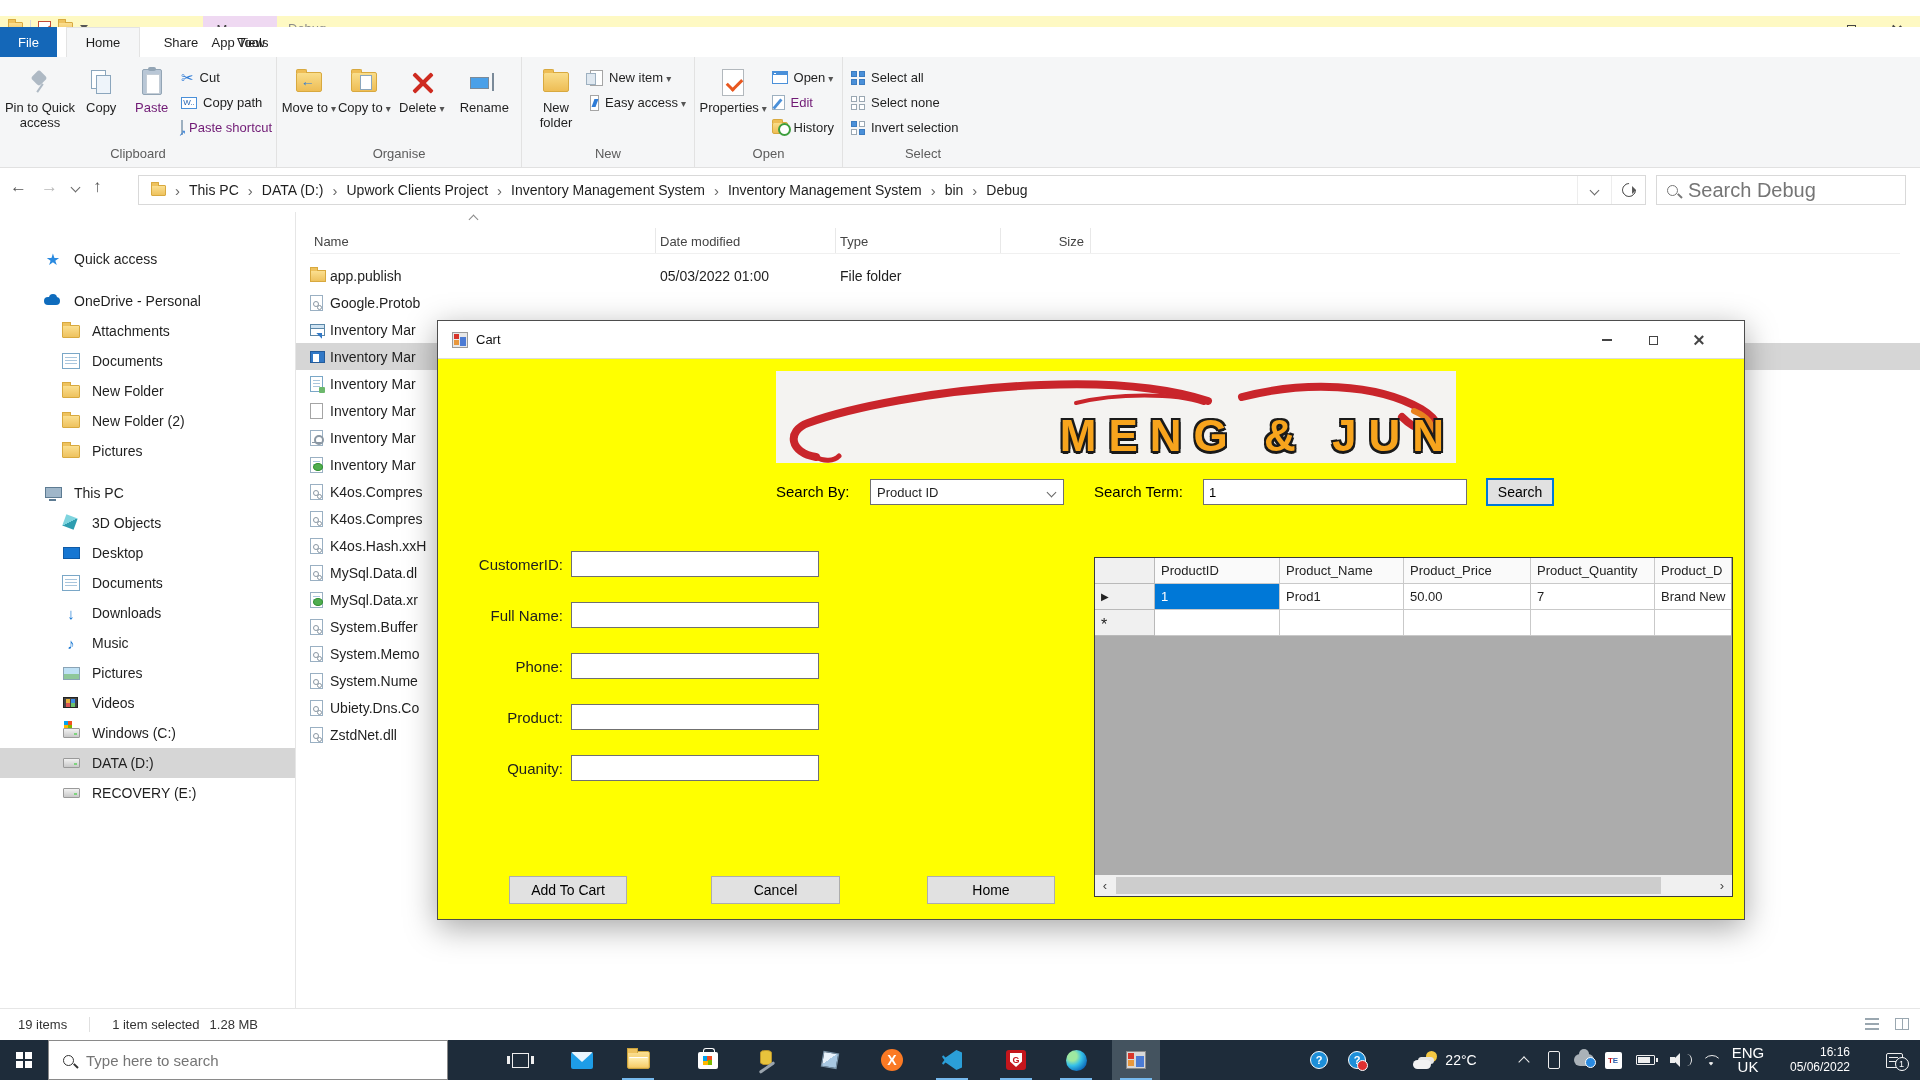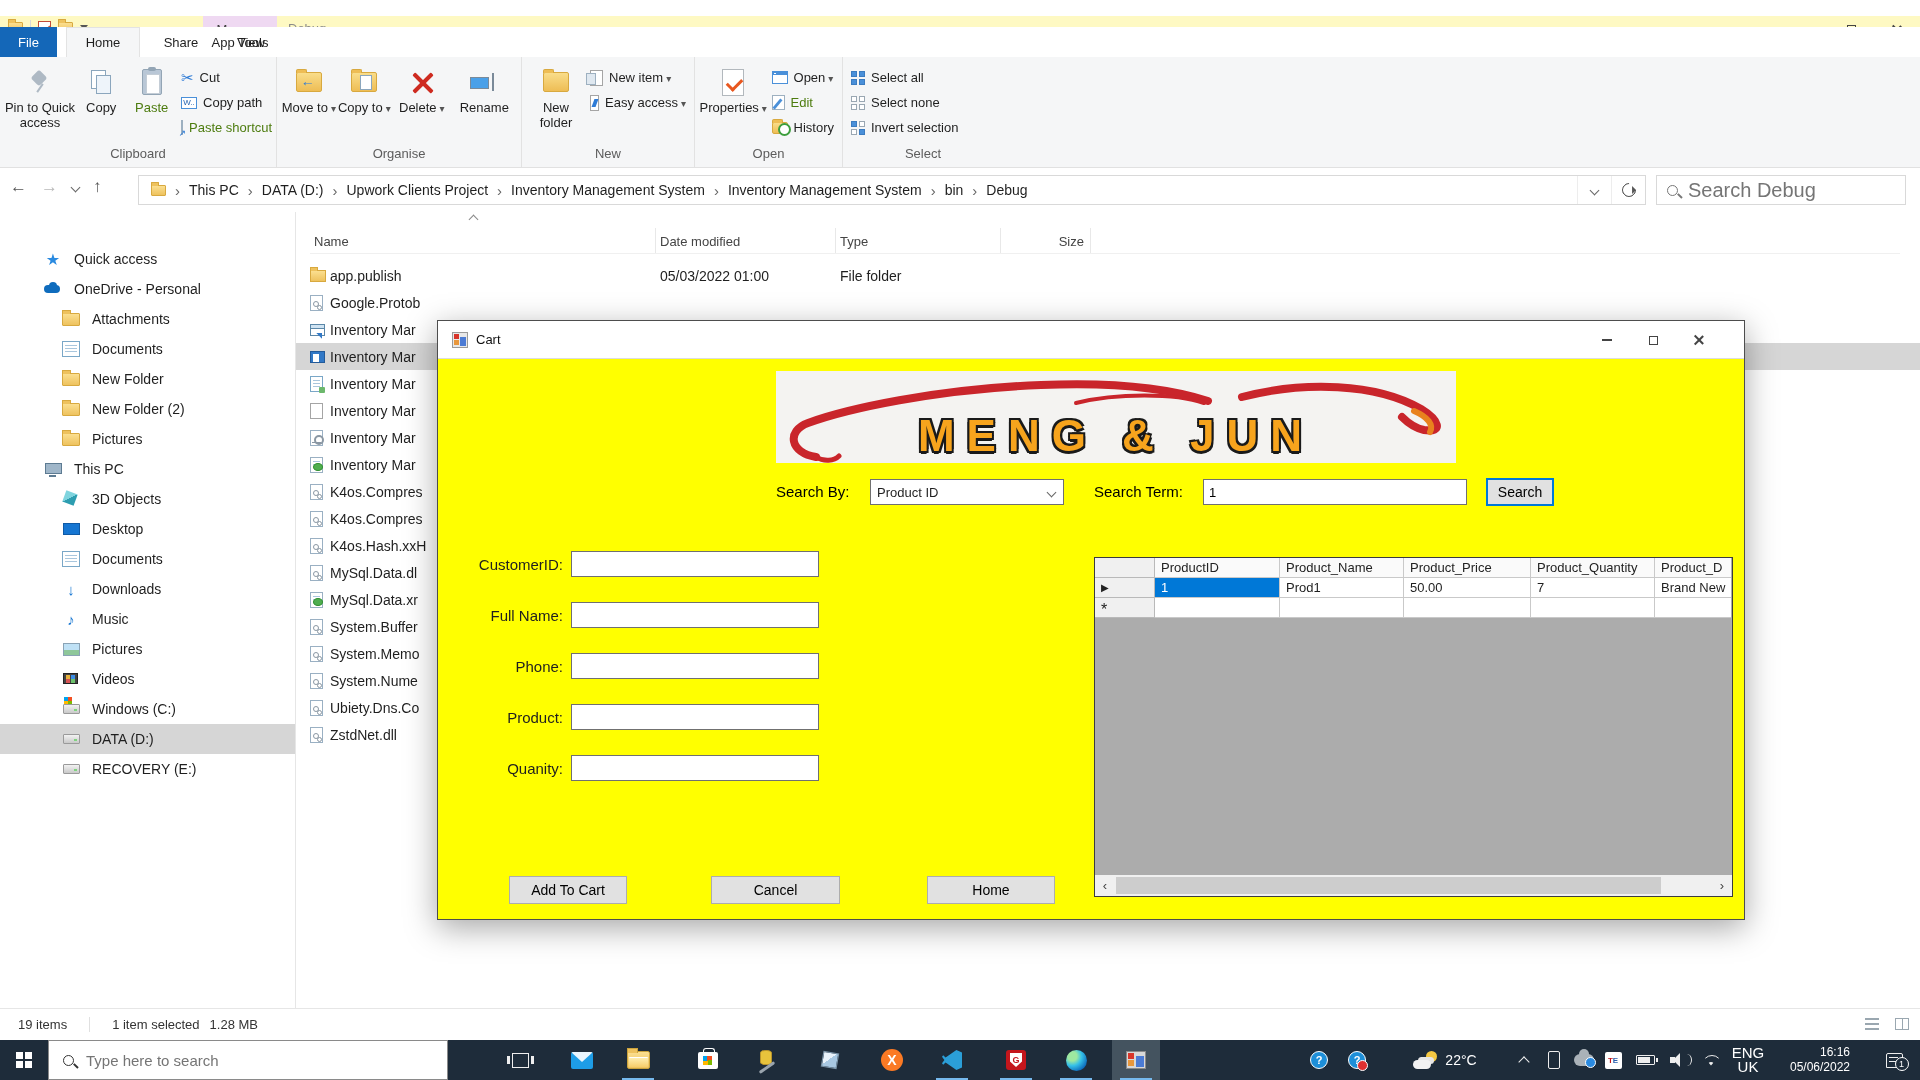--- a/index.html
+++ b/index.html
@@ -34,21 +34,21 @@
 .tab-app{left:203px;width:74px}
 
 .ribbon{position:absolute;top:57px;left:0;right:0;height:111px;background:#f5f6f7;border-bottom:1px solid #e1e1e1;display:flex}
 .rgroup{display:flex;flex-direction:column;border-right:1px solid #e2e2e2;height:100%}
 .rbody{flex:1;display:flex;align-items:flex-start;padding:5px 4px 0 4px}
 .rlabel{height:21px;text-align:center;color:#5c5c5c;font-size:13px}
 .bigbtn{display:flex;flex-direction:column;align-items:center;text-align:center;font-size:13px;line-height:15px;color:#1f1f1f;padding-top:2px}
 .bigbtn .icw{height:36px;display:flex;align-items:center;justify-content:center}
 .smcol{display:flex;flex-direction:column;justify-content:flex-start;padding-top:3px}
 .smitem{display:flex;align-items:center;height:25px;gap:6px;font-size:13px;padding:0 4px;white-space:nowrap}
-.dim{color:#4d7c0f}
+.dim{color:#701a75}
 .has-caret::after{content:"▾";font-size:10px;color:#555;margin-left:3px}
 
 .ri-pin{position:relative;width:22px;height:24px}
 .ri-pin::before{content:"";position:absolute;left:4px;top:2px;width:12px;height:12px;background:#aeb9c4;border-radius:3px;transform:rotate(45deg)}
 .ri-pin::after{content:"";position:absolute;left:10px;top:13px;width:2px;height:10px;background:#aeb9c4;transform:rotate(35deg)}
 .ri-copy{position:relative;width:20px;height:24px}
 .ri-copy::before{content:"";position:absolute;left:0;top:0;width:13px;height:17px;background:#fff;border:1px solid #8ba6bd}
 .ri-copy::after{content:"";position:absolute;left:5px;top:5px;width:13px;height:17px;background:#eef4fa;border:1px solid #8ba6bd}
 .ri-paste{position:relative;width:20px;height:26px;background:#b9c7d6;border:1px solid #93a5b5;border-radius:2px}
 .ri-paste::before{content:"";position:absolute;left:3px;top:4px;width:12px;height:18px;background:#fff;border:1px solid #c4cdd6}
@@ -105,21 +105,21 @@
 .searchbox{position:absolute;right:14px;top:7px;width:250px;height:30px;border:1px solid #d9d9d9;background:#fff;display:flex;align-items:center;padding-left:10px;gap:10px}
 .mag{position:relative;width:11px;height:11px;border:1.7px solid #777;border-radius:50%}
 .mag::after{content:"";position:absolute;left:9px;top:9px;width:6px;height:1.7px;background:#777;transform:rotate(45deg)}
 .searchbox input{border:none;outline:none;font-size:20px;color:#555;width:180px;font-family:"Liberation Sans",sans-serif}
 .searchbox input::placeholder{color:#757575}
 
 .content{position:absolute;top:212px;left:0;right:0;height:796px;background:#fff}
 .sidebar{position:absolute;left:0;top:0;bottom:0;width:296px;border-right:1px solid #e6e6e6;padding-top:32px}
 .snode{display:flex;align-items:center;height:30px;padding-left:44px;gap:12px;font-size:14px;cursor:default}
 .snode.lv1{padding-left:62px}
-.snode.gap{}
+.snode.gap{margin-top:12px}
 .snode.selected{background:#d6d6d6}
 .sic{width:18px;height:18px;position:relative;display:flex;align-items:center;justify-content:center;flex:0 0 18px}
 .si-quickaccess::before{content:"★";color:#2a8ae0;font-size:16px}
 .si-onedrive::before{content:"";position:absolute;left:0;top:5px;width:16px;height:8px;background:#0f6cbd;border-radius:5px}
 .si-onedrive::after{content:"";position:absolute;left:5px;top:2px;width:8px;height:8px;background:#0f6cbd;border-radius:50%}
 .si-folder{width:17px;height:13px;background:linear-gradient(#fbdf90,#eec25e);border:1px solid #d8a93f;border-radius:1px;position:relative}
 .si-folder::before{content:"";position:absolute;left:-1px;top:-4px;width:7px;height:3px;background:#eec25e;border:1px solid #d8a93f;border-bottom:none}
 .si-doc{width:13px;height:16px;background:#fff;border:1px solid #7aa7c7;position:relative}
 .si-doc::before{content:"";position:absolute;left:2px;top:3px;right:2px;height:8px;
  background:repeating-linear-gradient(#a9c6dd 0 1px,transparent 1px 3px)}
@@ -187,39 +187,39 @@
 .dialog{position:absolute;left:437px;top:320px;width:1308px;height:600px;background:#ffff00;
  border:1px solid #4d4d4d;box-shadow:0 8px 30px rgba(0,0,0,.35);z-index:10}
 .dlg-title{position:absolute;left:0;top:0;right:0;height:38px;background:#fff;border-bottom:1px solid #dcdcdc;display:flex;align-items:center}
 .wf-icon{position:relative;width:16px;height:16px;margin-left:14px;background:#e8e8e8;border:1px solid #9a9a9a}
 .wf-icon::before{content:"";position:absolute;left:1px;top:1px;width:5px;height:5px;background:#d8352a;box-shadow:0 6px 0 #e8973c}
 .wf-icon::after{content:"";position:absolute;right:1px;bottom:1px;width:6px;height:9px;background:#4b7bd4}
 .dlg-name{margin-left:8px;font-size:13px;color:#111}
 .dlg-controls{position:absolute;right:22px;top:0;display:flex}
 .dlg-controls .wc{height:38px}
 .dlg-logo{position:absolute;left:338px;top:50px;width:680px;height:92px;background:#f4f3f1;overflow:hidden}
-.logo-text{position:absolute;left:0;right:0;bottom:2px;text-align:center;font-size:44px;font-weight:bold;letter-spacing:12px;color:#f7a41d;
+.logo-text{position:absolute;left:0;right:0;bottom:2px;text-align:right;font-size:44px;font-weight:bold;letter-spacing:12px;color:#f7a41d;
  text-shadow:-2px -2px 0 #1a1a1a,2px -2px 0 #1a1a1a,-2px 2px 0 #1a1a1a,2px 2px 0 #1a1a1a,0 3px 0 #1a1a1a}
 .dlg-label{position:absolute;font-size:15px;color:#000}
 .dlg-select{position:absolute;left:432px;top:158px;width:194px;height:26px;background:#fff;border:1px solid #707070;display:flex;align-items:center;padding-left:6px;font-size:13px}
 .dlg-select .sel-caret{position:absolute;right:8px;top:9px}
 .dlg-input{position:absolute;background:#fff;border:1px solid #707070;font-size:13px;padding-left:5px;font-family:"Liberation Sans",sans-serif;outline:none}
 .btn{background:#e1e1e1;border:1px solid #adadad;font-size:14px;color:#000;display:flex;align-items:center;justify-content:center;font-family:"Liberation Sans",sans-serif}
 .search-btn{position:absolute;left:1048px;top:157px;width:68px;height:28px;border:2px solid #0078d7}
 .fields{position:absolute;left:18px;top:230px}
 .fieldrow{display:flex;align-items:center;height:26px;margin-bottom:25px}
 .fieldrow label{width:107px;text-align:right;margin-right:8px;font-size:15px}
 .fieldrow input{width:248px;height:26px;background:#fff;border:1px solid #707070;font-size:13px;padding-left:5px;outline:none;font-family:"Liberation Sans",sans-serif}
 .dlg-btn{position:absolute;top:555px;height:28px}
 .btn-add{left:71px;width:118px}
 .btn-cancel{left:273px;width:129px}
 .btn-home{left:489px;width:128px}
 
 .grid{position:absolute;left:656px;top:236px;width:639px;height:340px;background:#acacac;border:1px solid #3c3c3c}
-.grow{display:flex;height:20px}
+.grow{display:flex;height:26px}
 .g-corner{width:60px;background:#f0f0f0;border-right:1px solid #b9b9b9;border-bottom:1px solid #b9b9b9}
 .ghead .gcell{background:#fafafa;font-size:13px;color:#222}
 .gcell{display:flex;align-items:center;padding-left:6px;border-right:1px solid #c9c9c9;border-bottom:1px solid #c9c9c9;background:#fff;font-size:13px;white-space:nowrap;overflow:hidden}
 .c0{width:125px}.c1{width:124px}.c2{width:127px}.c3{width:124px}.c4{width:76px;border-right:none}
 .grhead{width:60px;background:#f0f0f0;border-right:1px solid #b9b9b9;border-bottom:1px solid #b9b9b9;display:flex;align-items:center;padding-left:6px}
 .rowmark::before{content:"▶";font-size:10px;color:#222}
 .newmark::before{content:"*";font-size:16px;color:#222;margin-top:4px}
 .selcell{background:#0078d7;color:#fff}
 .gscroll{position:absolute;left:0;right:0;bottom:0;height:21px;background:#f0f0f0;display:flex;align-items:center}
 .garrow{width:20px;height:21px;display:flex;align-items:center;justify-content:center;color:#444;font-size:13px}

